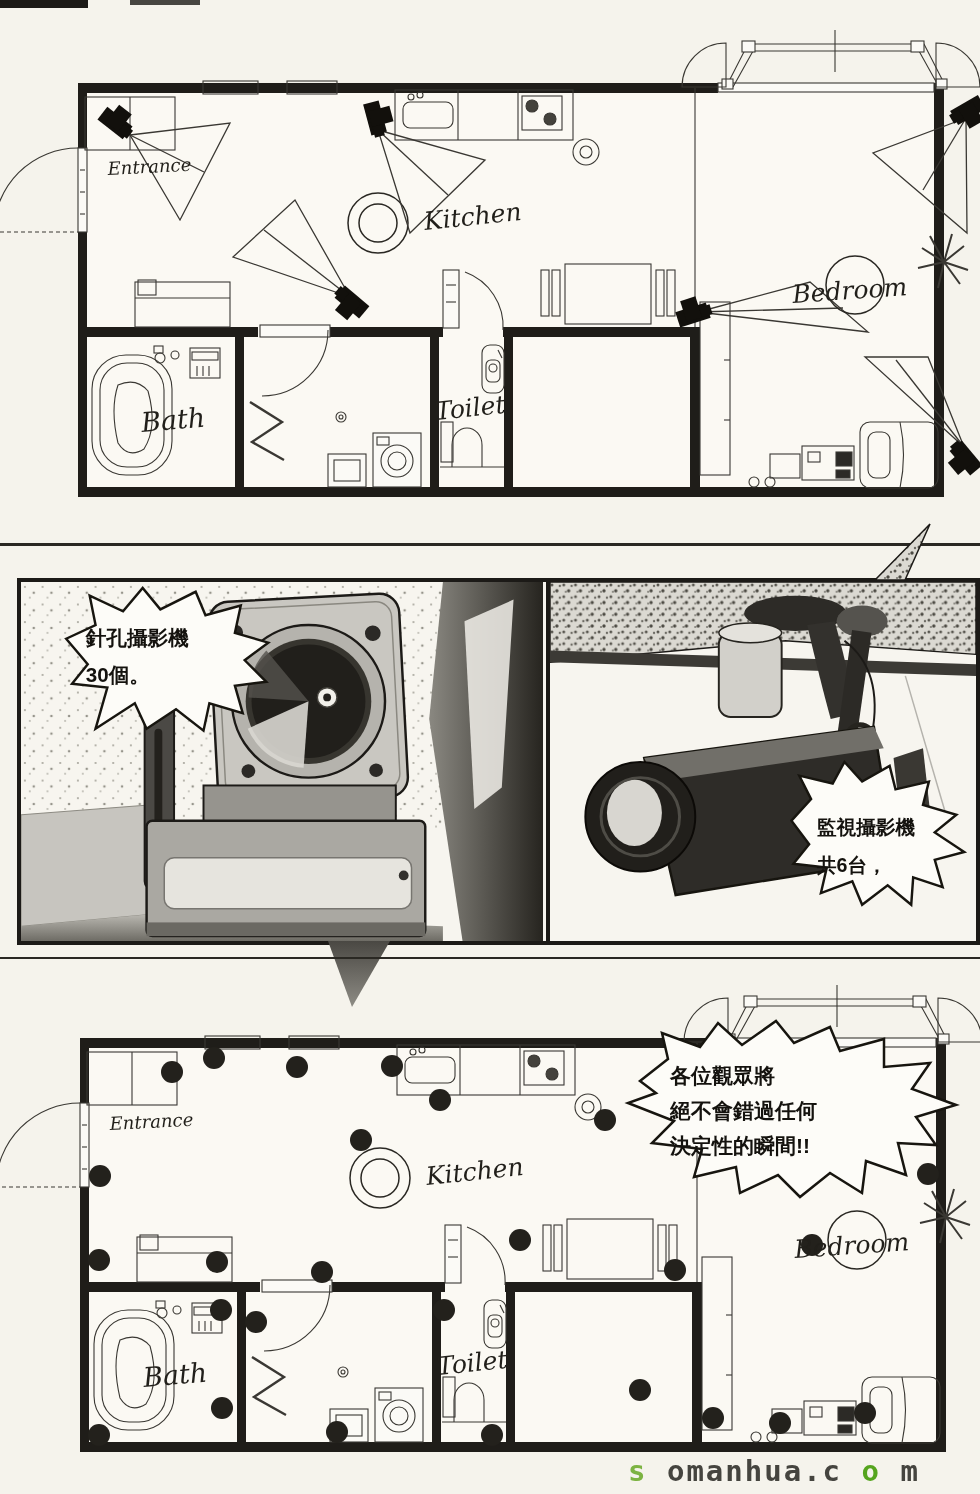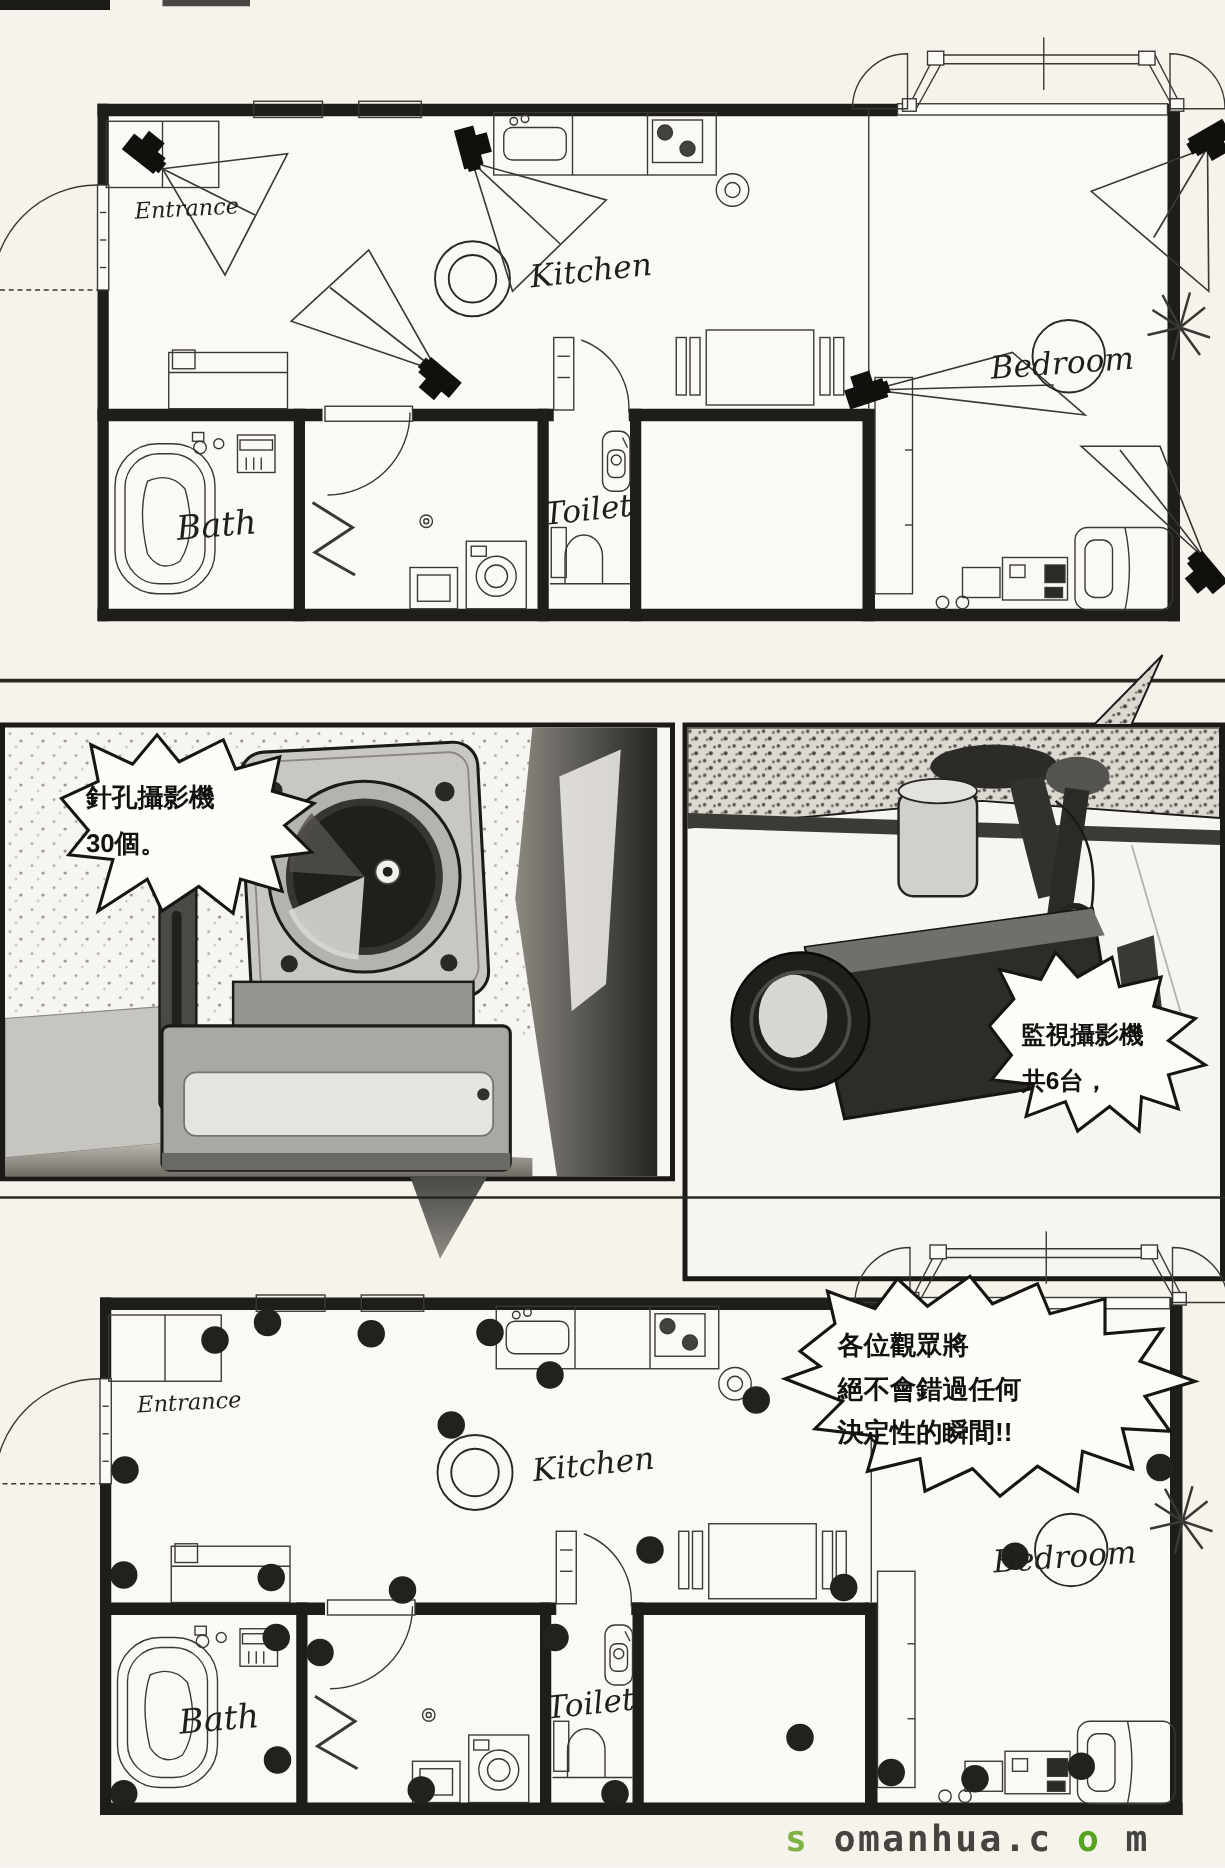--- a/index.html
+++ b/index.html
@@ -252,21 +252,21 @@
       <text class="plan-label" x="347" y="200" font-size="25" transform="rotate(-6 347 200)">Kitchen</text>
       <text class="plan-label" x="715" y="273" font-size="25" transform="rotate(-4 715 273)">Bedroom</text>
       <circle cx="777" cy="255" r="29" class="thinline"></circle>
       <text class="plan-label" x="64" y="402" font-size="27" transform="rotate(-5 64 402)">Bath</text>
       <text class="plan-label" x="358" y="390" font-size="25" transform="rotate(-6 358 390)">Toilet</text>
     </g>
   </svg>
 
   <div class="sepline" style="top:543px;height:3px"></div>
 
-  <div class="panel" style="left:0;top:578px;width:540px;height:367px">
+  <div class="panel" style="left:17px;top:578px;width:540px;height:367px">
     <svg width="522" height="359" viewBox="0 0 532 367" preserveAspectRatio="none">
 
       <rect x="0" y="0" width="448" height="252" fill="url(#speckLight)"></rect>
 
       <polygon points="430,0 532,0 532,367 450,367 416,140" fill="url(#gradDark)"></polygon>
       <polygon points="452,40 502,18 490,210 462,232" fill="#f2f0ea" opacity="0.85"></polygon>
 
       <polygon points="0,238 130,228 130,340 0,352" fill="#c7c5bf" stroke="#8a8880" stroke-width="1"></polygon>
       <polygon points="0,352 130,340 430,352 430,367 0,367" fill="url(#gradShelf)"></polygon>
 
@@ -300,21 +300,21 @@
       </g>
 
       <g>
         <polygon class="bubble-poly" points="46,58 76,44 70,14 104,30 124,6 142,28 178,10 188,34 224,24 218,52 252,62 228,80 250,102 218,106 226,134 192,124 186,152 158,130 128,150 116,124 76,150 88,108 52,104 68,84"></polygon>
         <text class="bubble-text" x="66" y="64" font-size="21">針孔攝影機</text>
         <text class="bubble-text" x="66" y="102" font-size="21">30個。</text>
       </g>
     </svg>
   </div>
 
-  <div class="panel" style="left:546px;top:578px;width:434px;height:447px">
+  <div class="panel" style="left:546px;top:578px;width:434px;height:367px">
     <svg width="426" height="359" viewBox="0 0 434 367" preserveAspectRatio="none">
 
       <polygon points="0,0 434,0 434,74 240,60 0,82" fill="url(#speckDense)" stroke="#1c1a17" stroke-width="1.5"></polygon>
       <polygon points="0,70 434,84 434,96 0,82" fill="#3c3a35"></polygon>
       <line x1="362" y1="96" x2="404" y2="240" stroke="#b5b3ad" stroke-width="1.5"></line>
 
       <g>
         <ellipse cx="250" cy="32" rx="52" ry="18" fill="#2d2b27"></ellipse>
         <ellipse cx="318" cy="40" rx="26" ry="16" fill="#55534e"></ellipse>
         <rect x="172" y="52" width="64" height="86" rx="12" fill="#d2d0ca" stroke="#26241f" stroke-width="2"></rect>

